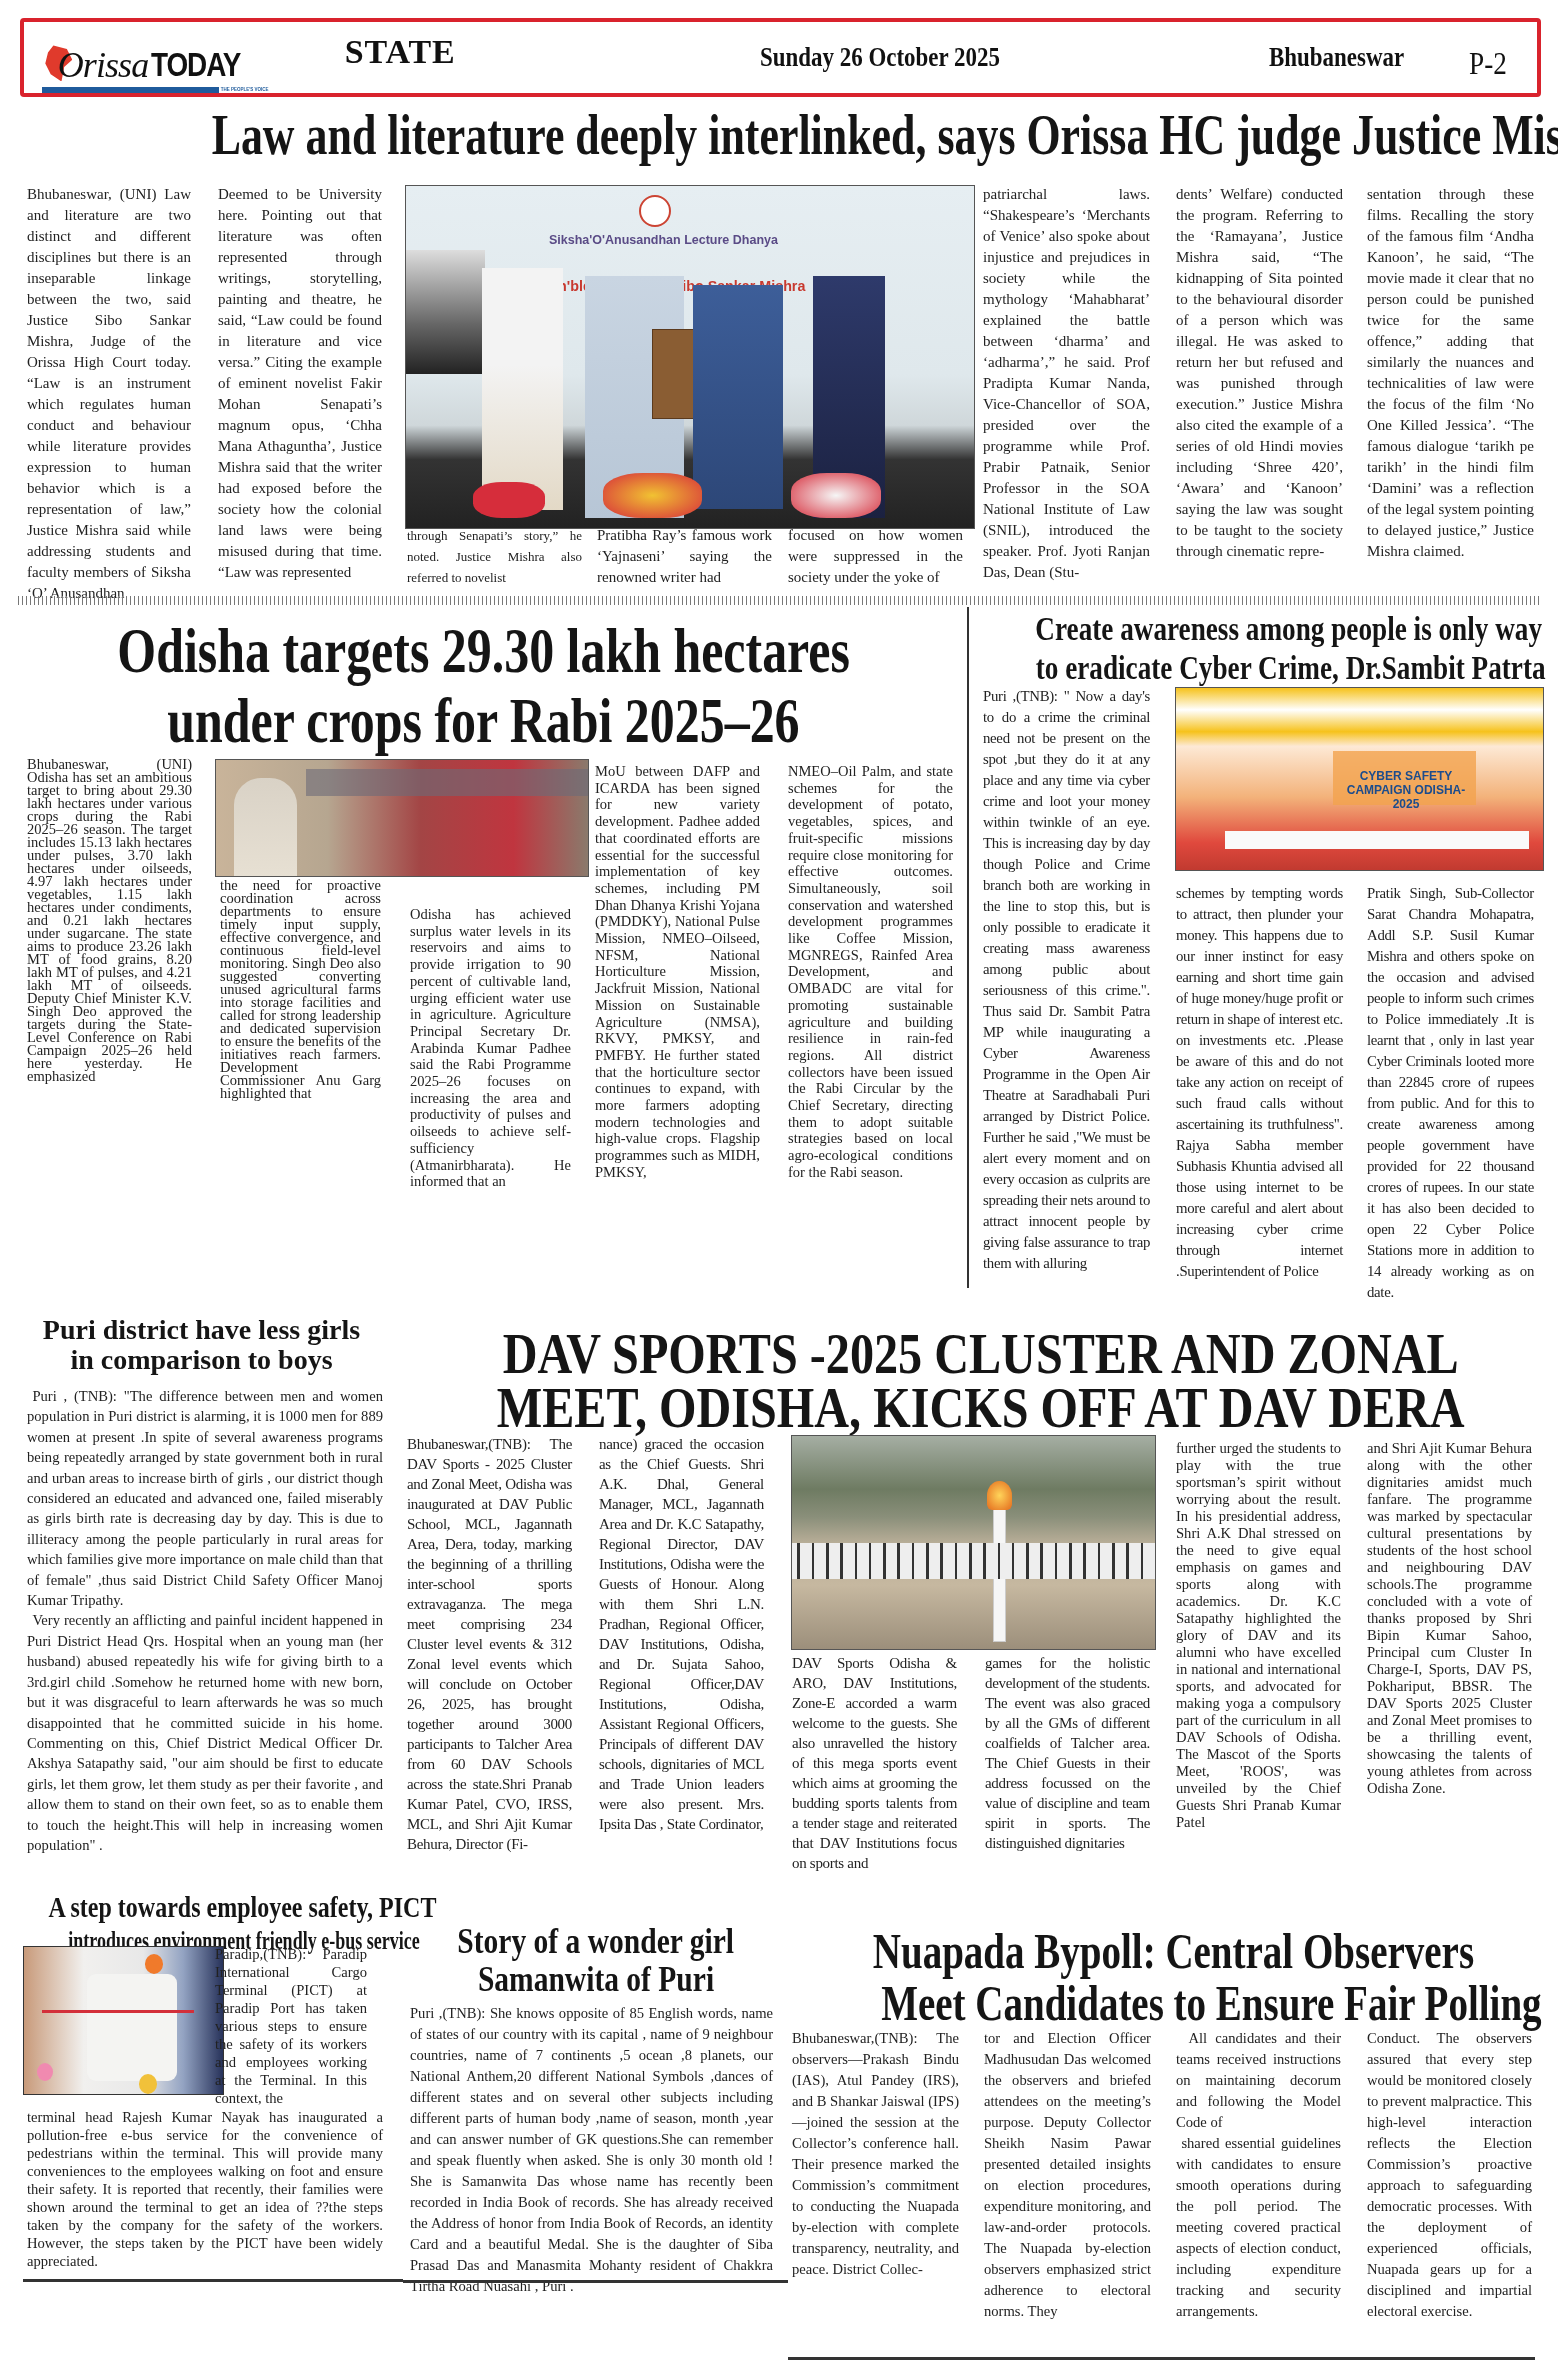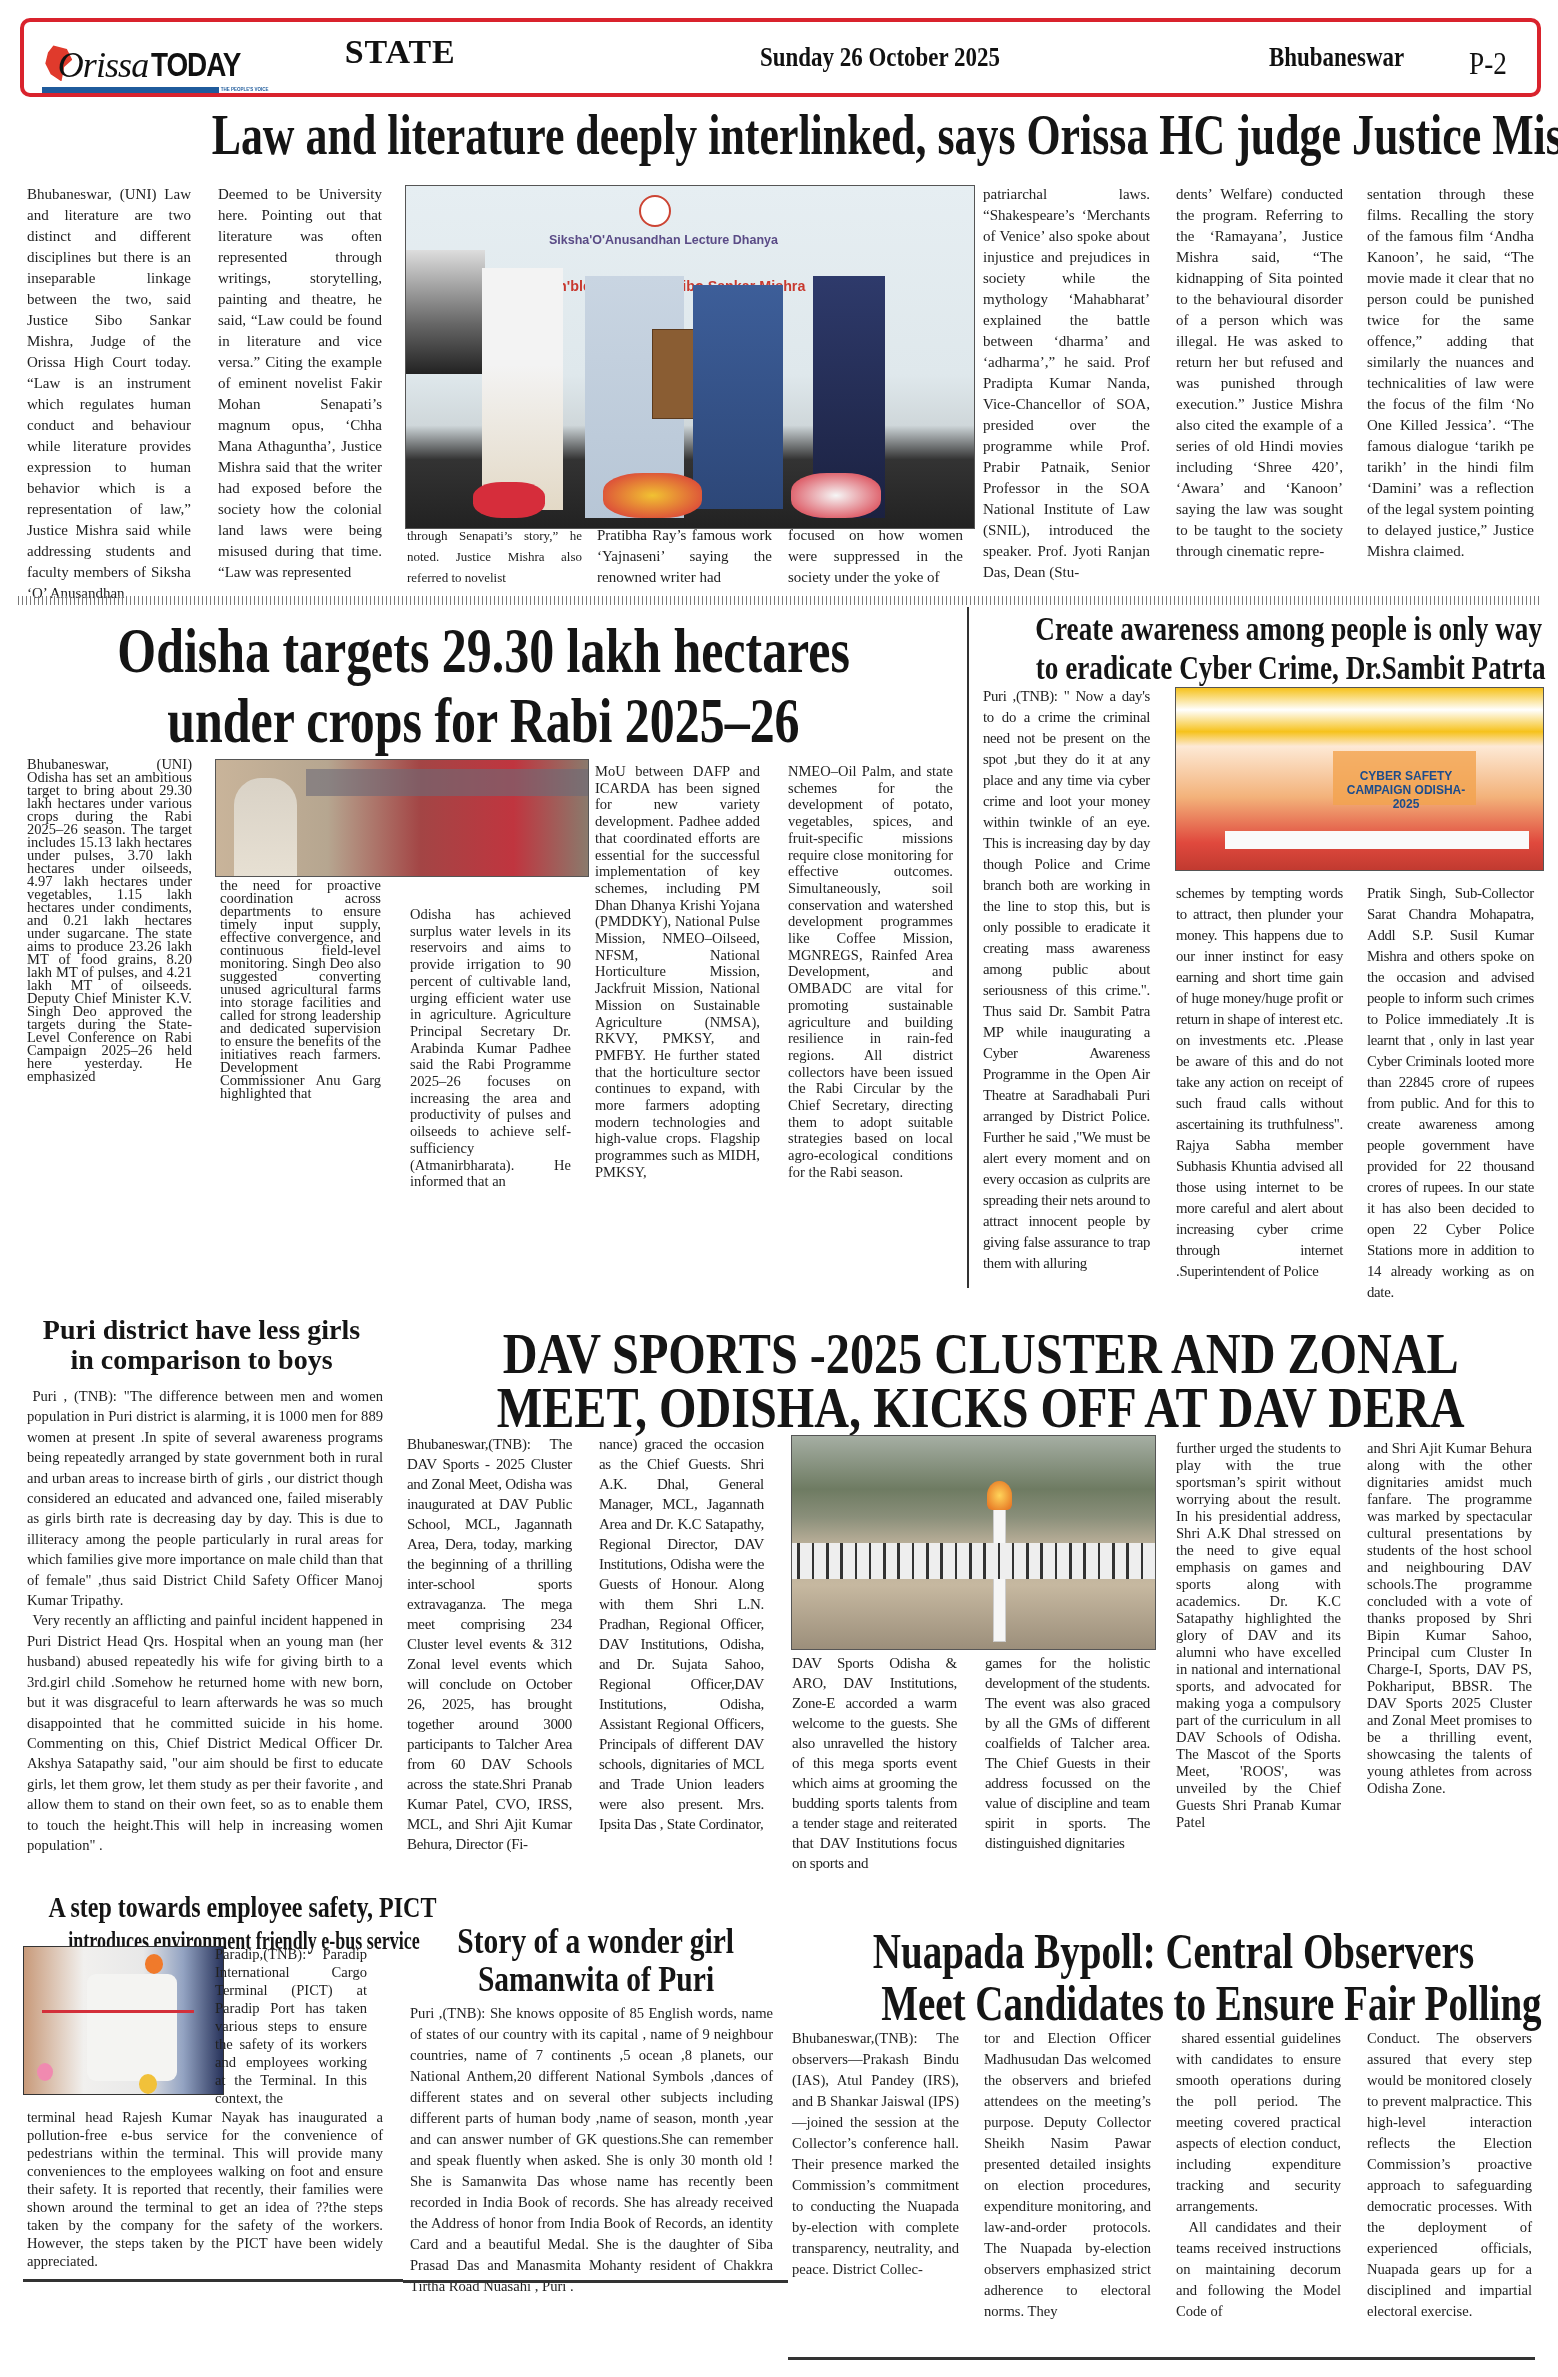--- a/index.html
+++ b/index.html
@@ -1,19 +1,19 @@
 <!DOCTYPE html>
 <html style="font-size:14.3px"><head>
 <meta charset="utf-8">
 <style>
 *{box-sizing:border-box;margin:0;padding:0}
 html,body{width:1558px;height:2377px;background:#fff;overflow:hidden}
 body{position:relative;font-family:"Liberation Serif","DejaVu Serif",serif;color:#1a1a1a}
 .abs{position:absolute}
-.masthead{left:19.7px;top:18px;width:1521px;height:79px;border:4.5px solid #d9232d;border-radius:10px;background:#fff}
+.masthead{left:19.7px;top:18px;width:1521px;height:79px;border:4.5px solid #d9232d;border-radius:4px;background:#fff}
 .logo{left:18px;top:18px;width:233px;height:56px}
 .logo .map{position:absolute;left:3.6px;top:5.4px;width:27px;height:36px;background:#e03a2c;clip-path:polygon(30% 0,80% 10%,100% 40%,70% 60%,60% 100%,20% 80%,0 50%,10% 20%)}
 .logo .orissa{position:absolute;left:16px;top:3.6px;font-family:"Liberation Serif",serif;font-style:italic;font-size:36px;color:#111;letter-spacing:-0.9px}
 .logo .today{position:absolute;left:109px;top:5.4px;font-family:"Liberation Sans",sans-serif;font-weight:bold;font-size:34px;color:#111;letter-spacing:-1.3px;transform:scaleX(.82);transform-origin:left}
 .logo .bar{position:absolute;left:0;top:47px;width:177px;height:6.3px;background:#1f5b9c}
 .logo .tag{position:absolute;left:179px;top:47px;font-family:"Liberation Sans",sans-serif;font-size:4.5px;font-weight:bold;color:#1f5b9c}
 .mh-text{font-family:"Liberation Serif",serif;font-weight:bold;color:#111}
 .section{left:340px;top:29px;font-size:34px;letter-spacing:0.9px}
 .date{left:752px;top:38px;font-size:27px;transform:scaleX(.85);transform-origin:left}
 .city{left:1263px;top:38px;font-size:27px;transform:scaleX(.85);transform-origin:left}
@@ -152,18 +152,18 @@
 <div class="abs col" style="left:410px;top:2003px;width:363px;font-size:14.6px;line-height:21px">Puri ,(TNB): She knows opposite of 85 English words, name of states of our country with its capital , name of 9 neighbour countries, name of 7 continents ,5 ocean ,8 planets, our National Anthem,20 different National Symbols ,dances of different states and on several other subjects including different parts of human body ,name of season, month ,year and can answer number of GK questions.She can remember and speak fluently when asked. She is only 30 month old ! She is Samanwita Das whose name has recently been recorded in India Book of records. She has already received the Address of honor from India Book of Records, an identity Card and a beautiful Medal. She is the daughter of Siba Prasad Das and Manasmita Mohanty resident of Chakkra Tirtha Road Nuasahi , Puri .</div>
 <div class="abs hrule" style="left:403px;top:2280px;width:385px"></div>
 
 <div class="abs hl" style="left:788px;top:1925px;width:770px;font-size:50px;line-height:52px">
   <div class="hl-cond" style="transform:scaleX(.78)">Nuapada Bypoll: Central Observers</div><br>
   <div class="hl-cond" style="transform:scaleX(.78)">Meet Candidates to Ensure Fair Polling</div>
 </div>
 <div class="abs col" style="left:792px;top:2028px;width:167px;font-size:14.6px;line-height:21px">Bhubaneswar,(TNB): The observers—Prakash Bindu (IAS), Atul Pandey (IRS), and B Shankar Jaiswal (IPS)—joined the session at the Collector’s conference hall. Their presence marked the Commission’s commitment to conducting the Nuapada by-election with complete transparency, neutrality, and peace. District Collec-</div>
 <div class="abs col" style="left:984px;top:2028px;width:167px;font-size:14.6px;line-height:21px">tor and Election Officer Madhusudan Das welcomed the observers and briefed attendees on the meeting’s purpose. Deputy Collector Sheikh Nasim Pawar presented detailed insights on election procedures, expenditure monitoring, and law-and-order protocols. The Nuapada by-election observers emphasized strict adherence to electoral norms. They</div>
 <div class="abs col" style="left:1176px;top:2028px;width:165px;font-size:14.6px;line-height:21px">
+  <p style="text-indent:12.5px">All candidates and their teams received instructions on maintaining decorum and following the Model Code of</p>
   <p>shared essential guidelines with candidates to ensure smooth operations during the poll period. The meeting covered practical aspects of election conduct, including expenditure tracking and security arrangements.</p>
-  <p style="text-indent:12.5px">All candidates and their teams received instructions on maintaining decorum and following the Model Code of</p>
 </div>
 <div class="abs col" style="left:1367px;top:2028px;width:165px;font-size:14.6px;line-height:21px">Conduct. The observers assured that every step would be monitored closely to prevent malpractice. This high-level interaction reflects the Election Commission’s proactive approach to safeguarding democratic processes. With the deployment of experienced officials, Nuapada gears up for a disciplined and impartial electoral exercise.</div>
 <div class="abs hrule" style="left:788px;top:2357px;width:747px"></div>
 
 
 </body></html>

